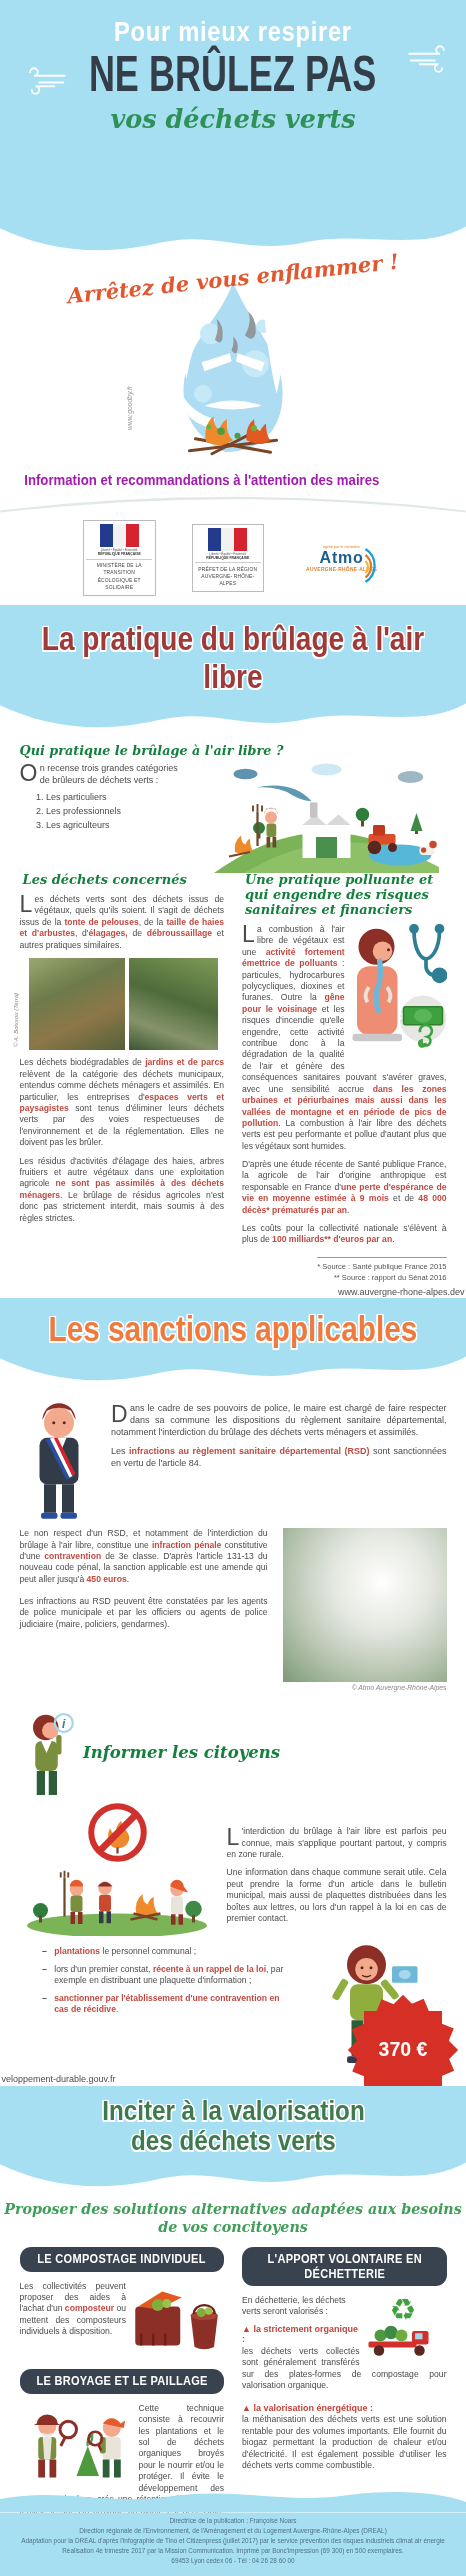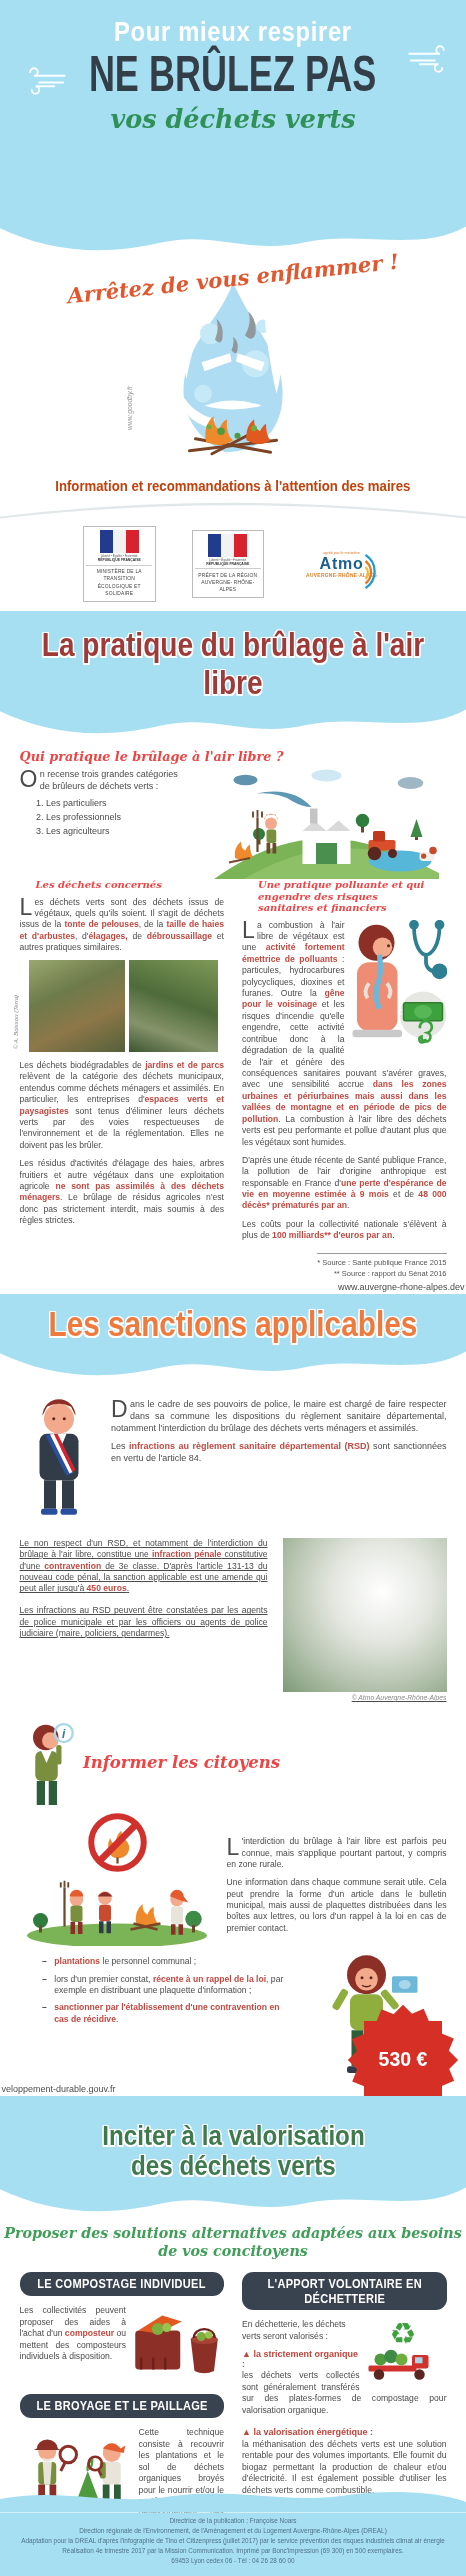--- a/index.html
+++ b/index.html
@@ -1,85 +1,85 @@
 <!DOCTYPE html>
 <html style="font-size:12px"><head>
 <meta charset="utf-8">
 <style>
   html,body{margin:0;padding:0;background:#ffffff;}
   .page{position:relative;width:466px;height:2576px;margin:0 auto;overflow:hidden;
         font-family:"Liberation Sans",sans-serif;color:#4b4b4b;background:#fff;}
   .cond{display:inline-block;transform:scaleX(.85);transform-origin:center;}
   .outline{text-shadow:-1.5px -1.5px 0 #fff,1.5px -1.5px 0 #fff,-1.5px 1.5px 0 #fff,1.5px 1.5px 0 #fff,
            0 -1.5px 0 #fff,0 1.5px 0 #fff,-1.5px 0 0 #fff,1.5px 0 0 #fff;}
-  .serif{font-family:"DejaVu Serif",serif;font-style:italic;font-weight:bold;color:#ef4444;}
+  .serif{font-family:"DejaVu Serif",serif;font-style:italic;font-weight:bold;color:#15803d;}
   p{margin:0 0 6.8px;font-size:8.6px;line-height:1.33;text-align:justify;}
   .em{color:#c04b42;font-weight:bold;}
   .drop{float:left;font-size:23px;line-height:19px;padding:1.5px 2.3px 0 0;color:#4b4b4b;}
   
   .cloud-top{position:relative;background:#a7dff2;height:219px;text-align:center;}
   .scallop{display:block;width:466px;height:35px;}
   .h-line1{padding-top:16px;font-size:28px;font-weight:bold;color:#fff;letter-spacing:0.8px;}
   .h-line2{font-size:50px;font-weight:bold;color:#333e48;line-height:1.05;}
   .h-line2 .cond{transform:scaleX(.72);}
   .h-line3{font-family:"DejaVu Serif",serif;font-style:italic;font-weight:bold;
            font-size:25.5px;color:#2f9158;margin-top:3px;}
   .wind{position:absolute;opacity:.95;}
   .tagline{margin-top:12px;text-align:center;transform:rotate(-6deg);
            font-family:"DejaVu Serif",serif;font-style:italic;font-weight:bold;
            font-size:21px;color:#e2572e;position:relative;z-index:3;}
   .flame-wrap{position:relative;width:180px;margin:-10.5px auto 0;height:179px;}
   .goodby{position:absolute;left:-10.5px;bottom:30px;transform:rotate(-90deg);transform-origin:left bottom;
           font-size:6.8px;color:#9a9a9a;font-style:italic;}
-  .audience{margin-top:17px;text-align:center;font-size:15px;font-weight:bold;color:#c2410c;}
+  .audience{margin-top:11px;text-align:left;font-size:15px;font-weight:bold;color:#a21caf;}
   .arc{display:block;margin:7.5px auto 0;}
   
   .logos{display:flex;justify-content:center;align-items:center;gap:36px;margin-top:4.5px;height:78px;}
   .gov-box{width:66px;border:0.8px solid #bbb;background:#fff;text-align:center;padding:3px 2.3px;}
   .flag{width:39px;height:22.5px;margin:0 auto;display:flex;}
   .flag i{flex:1;}
   .flag .b{background:#233b8c;} .flag .w{background:#f2f2f2;} .flag .r{background:#d6232d;}
   .motto{font-size:3px;color:#555;margin-top:1.5px;}
   .repub{font-size:3.4px;color:#333;font-weight:bold;border-bottom:0.8px solid #ccc;padding-bottom:2.3px;margin-bottom:2.3px;}
   .gov-name{font-size:4.9px;color:#444;line-height:1.5;letter-spacing:0.2px;}
   .atmo{text-align:center;position:relative;width:83px;}
   .atmo-name{font-size:16px;font-weight:bold;color:#1c5f8f;letter-spacing:0.8px;}
   .atmo-arcs{position:absolute;right:-3px;top:1.5px;}
   .atmo-region{font-size:4.9px;color:#e07c28;font-weight:bold;letter-spacing:0.3px;}
   .atmo-small{font-size:3.8px;color:#e07c28;}
   
   .band{position:relative;background:#a7dff2;text-align:center;}
   .band-1 h1{margin:0;padding-top:15px;font-size:33px;font-weight:bold;color:#9e3a38;}
   .band-2 h1{margin:0;padding-top:10.5px;font-size:35px;font-weight:bold;color:#ee7a3e;}
-  .band-3 h1{margin:0;padding-top:24px;font-size:28.5px;line-height:1.06;font-weight:bold;color:#3e7a4e;}
+  .band-3 h1{margin:0;padding-top:9px;font-size:28.5px;line-height:1.06;font-weight:bold;color:#3e7a4e;}
   .content{padding:0 19.5px;}
   .who-row{display:flex;gap:6px;margin-top:4.5px;}
   .who-left{width:188px;font-size:9px;}
   .who-left ol{list-style:none;margin:4.5px 0 0;padding:0 0 0 16.5px;font-size:9px;line-height:1.55;}
   .intro{white-space:pre-line;line-height:1.35;}
   .callout{display:flex;gap:10.5px;align-items:center;margin:7.5px 0 12px;}
   .callout p{margin:0;font-size:9px;text-align:left;}
   .cols{display:flex;gap:18px;}
   .col{flex:1;min-width:0;}
-  .col h3{margin:0 16px 6px;font-size:10px;line-height:1.15;}
+  .col h3{margin:0 3px 6px;font-size:13px;line-height:1.15;}
   .photos{display:flex;gap:4.5px;margin:3px 0 7.5px 9px;position:relative;}
   .photo1{width:96px;height:92px;background:linear-gradient(155deg,#9aa86f,#6d7a4a 35%,#8d7748 65%,#55603a);}
   .photo2{width:89px;height:92px;background:linear-gradient(200deg,#7f9a57,#4e6b3a 45%,#86936a 75%,#3c5531);}
   .photo-credit{position:absolute;left:-9.8px;bottom:3px;transform:rotate(-90deg);transform-origin:left bottom;
                 font-size:6px;color:#8a8a8a;font-style:italic;white-space:nowrap;}
   .icons-right{float:right;width:96px;margin:0 0 3px 6px;text-align:center;}
   .sources{float:right;border-top:0.8px solid #999;margin-top:4.5px;padding-top:3px;
            font-size:7.5px;text-align:right;line-height:1.5;color:#555;}
   .url-r{text-align:right;font-size:9px;color:#4c4c4c;margin:3px 1.5px 1.5px 0;}
   .url-l{text-align:left;font-size:9px;color:#4c4c4c;margin:4.5px 0 1.5px 1.5px;}
   
   .mayor-row{display:flex;gap:13.5px;margin-top:19.5px;align-items:flex-start;}
   .mayor-text{flex:1;font-size:9px;}
   .mayor-text p{font-size:9px;}
-  .sanction-row{display:flex;gap:15px;margin-top:20px;text-decoration:underline;}
+  .sanction-row{display:flex;gap:15px;margin-top:6px;}
   .sanction-left{width:249px;}
   .smoke-photo{width:164px;height:154px;background:
       radial-gradient(circle at 60% 35%,#ffffff,#e4e7e0 35%,#b9c6b2 65%,#7d9a76 100%);}
   .smoke-credit{font-size:6.8px;font-style:italic;color:#8a8a8a;text-align:right;margin-top:2.3px;}
   .sub-row{display:flex;gap:7.5px;align-items:center;margin-top:16.5px;}
   .sub-row h2{margin:0;font-size:16.5px;}
   .informer-grid{display:flex;gap:12px;margin-top:3px;}
   .informer-icons{width:195px;text-align:center;}
   .informer-text{flex:1;padding-top:25.5px;}
   .bullets{margin:7.5px 0 0 22.5px;width:248px;}
@@ -327,21 +327,21 @@
               <ellipse cx="96" cy="122" rx="12" ry="9" fill="#57b757"></ellipse>
               <path d="M92,144 a8 8 0 1 1 10,6 a6 6 0 1 1 -8,5 a4 4 0 1 0 5,3" stroke="#3da23d" stroke-width="3.5" fill="none"></path>
             </g>
           </svg>
           <span style="position:relative;top:-47px;left:1.5px;color:#fff;font-weight:bold;font-size:9px;display:inline-block;height:0">€</span>
         </div>
         <p>
           <span class="drop">L</span><span>a combustion à l'air libre de végétaux est une </span><span class="em">activité fortement émettrice de polluants</span><span> : particules, hydrocarbures polycycliques, dioxines et furanes. Outre la </span><span class="em">gêne pour le voisinage</span><span> et les risques d'incendie qu'elle engendre, cette activité contribue donc à la dégradation de la qualité de l'air et génère des conséquences sanitaires pouvant s'avérer graves, avec une sensibilité accrue </span><span class="em">dans les zones urbaines et périurbaines mais aussi dans les vallées de montagne et en période de pics de pollution</span><span>. La combustion à l'air libre des déchets verts est peu performante et pollue d'autant plus que les végétaux sont humides.</span>
         </p>
         <p>
-          <span>D'après une étude récente de Santé publique France, la pollution de l'air d'origine anthropique est responsable en France d'</span><span class="em">une perte d'espérance de vie en moyenne estimée à 9 mois</span><span> et de </span><span class="em">48 000 décès* prématurés par an</span><span>.</span>
+          <span>D'après une étude récente de Santé publique France, la agricole de l'air d'origine anthropique est responsable en France d'</span><span class="em">une perte d'espérance de vie en moyenne estimée à 9 mois</span><span> et de </span><span class="em">48 000 décès* prématurés par an</span><span>.</span>
         </p>
         <p>
           <span>Les coûts pour la collectivité nationale s'élèvent à plus de </span><span class="em">100 milliards** d'euros par an</span><span>.</span>
         </p>
         <div class="sources">
           <div>* Source : Santé publique France 2015</div>
           <div>** Source : rapport du Sénat 2016</div>
         </div>
         <div class="clear"></div>
       </div>
@@ -495,21 +495,21 @@
           <rect x="40" y="156" width="24" height="9" rx="3" fill="#323c49"></rect>
           <rect x="66" y="156" width="24" height="9" rx="3" fill="#323c49"></rect>
           <rect x="100" y="36" width="34" height="22" rx="2" fill="#6db8d8"></rect>
           <ellipse cx="117" cy="47" rx="8" ry="6" fill="#a8d6ea"></ellipse>
         </svg>
         <div class="star">
           <i></i>
             <i></i>
             <i></i>
             <i></i>
-          <span>530 €</span>
+          <span>370 €</span>
         </div>
       </div>
     </div>
   </div>
 
   <div class="url-l">veloppement-durable.gouv.fr</div>
 
   <div class="band band-3">
     <h1>
       <span class="cond outline">Inciter à la valorisation</span><br>

